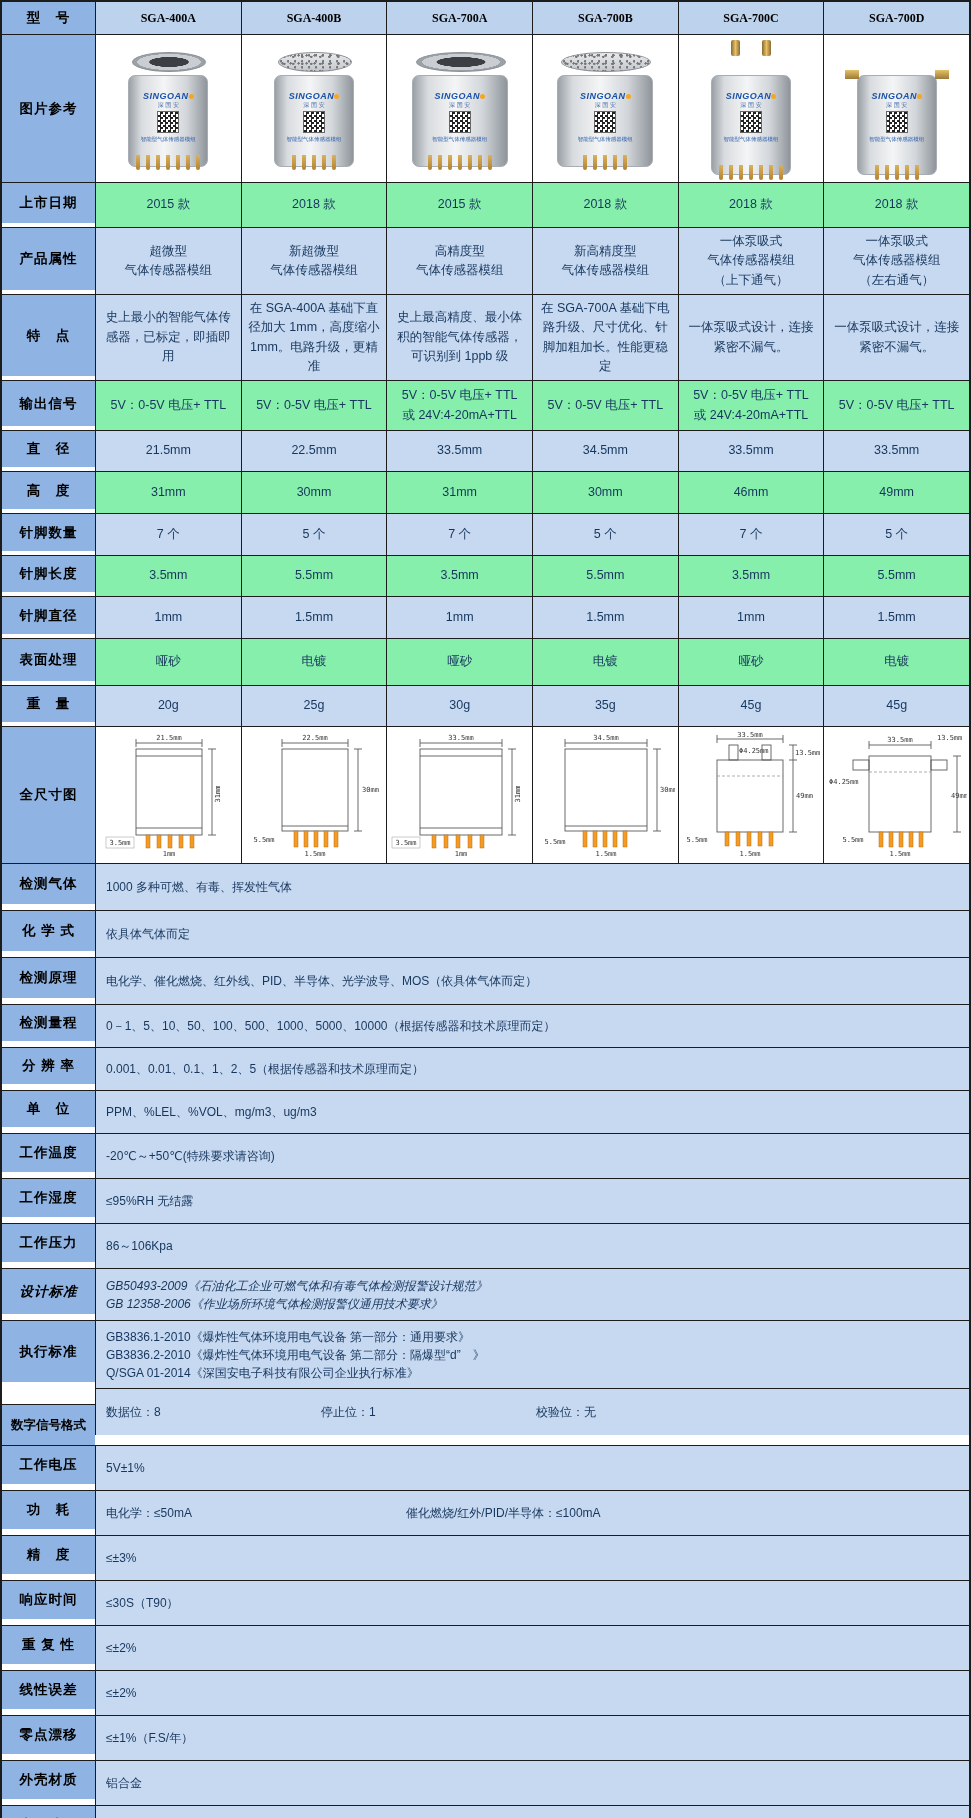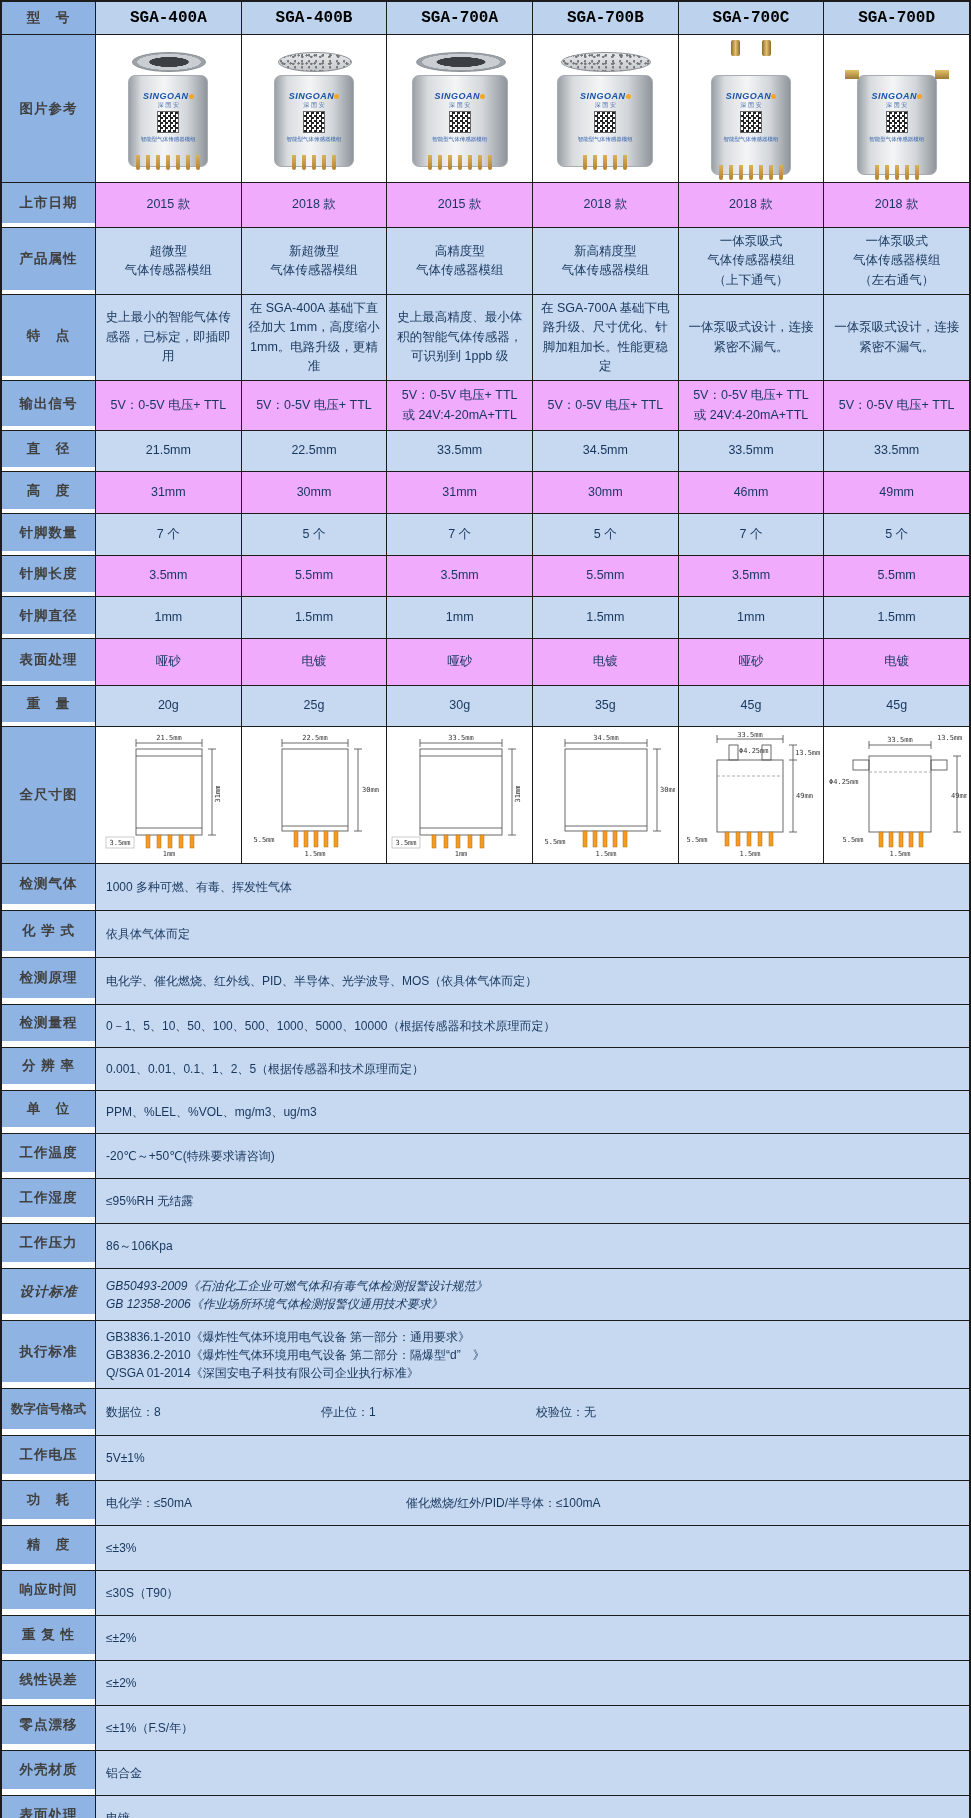--- a/index.html
+++ b/index.html
@@ -2,24 +2,24 @@
 <html><head>
 <meta charset="utf-8">
 <style>
   html,body{margin:0;padding:0;background:#fff;}
   body{font-family:"Liberation Sans","DejaVu Sans",sans-serif;color:#17365d;}
   .tbl{width:967px;border:2px solid #1c1c1c;border-top-width:1px;}
   .trow{display:grid;grid-template-columns:93px repeat(6,1fr);}
   .srow{display:grid;grid-template-columns:93px 1fr;}
   .cell{border-left:1px solid #1c1c1c;border-top:1px solid #1c1c1c;display:flex;align-items:center;justify-content:center;text-align:center;overflow:hidden;}
   .cell:first-child{border-left:none;}
-  .lbl{background:#8fb4e3;color:#404040;font-weight:bold;font-size:13.5px;letter-spacing:1px;text-align:right;}
+  .lbl{background:#8fb4e3;color:#000000;font-weight:bold;font-size:13.5px;letter-spacing:1px;text-align:right;}
   .val{background:#c6d9f1;font-size:12.5px;line-height:1.55;white-space:pre-line;padding:2px 4px;}
-  .dark .val{background:#f0abfc;}
-  .mdl{background:#bdd2ec;color:#000;font-weight:bold;font-size:16px;font-family:Liberation Mono, monospace;}
+  .dark .val{background:#86efac;}
+  .mdl{background:#bdd2ec;color:#000;font-weight:bold;font-size:12px;font-family:Liberation Serif, serif;}
   .white{background:#fff !important;}
   .sval{background:#c6d9f1;font-size:12px;justify-content:flex-start;text-align:left;padding:3px 10px;line-height:1.5;}
   .seg{display:inline-block;width:215px;}
   .seg2{display:inline-block;width:300px;}
   
   .r-header .cell{height:32px;}
   .r-image .cell{height:147px;}
   .r-launch .cell{height:40px;}
   .r-attr .cell{height:62px;}
   .r-feat .cell{height:81px;}
@@ -525,21 +525,21 @@
   </div>
   <div class="srow h-exec">
     <div class="cell lbl">执行标准</div>
     <div class="cell sval" style="flex-direction:column;align-items:flex-start;justify-content:center;">
       <div>GB3836.1-2010《爆炸性气体环境用电气设备 第一部分：通用要求》</div>
       <div>GB3836.2-2010《爆炸性气体环境用电气设备 第二部分：隔爆型“d”　》</div>
       <div>Q/SGA 01-2014《深国安电子科技有限公司企业执行标准》</div>
     </div>
   </div>
   <div class="srow h40">
-    <div class="cell lbl" style="letter-spacing:0;font-size:12.5px;">数字信号格式</div>
+    <div class="cell lbl" style="letter-spacing:0;font-size:12.5px;margin-top:16px;">数字信号格式</div>
     <div class="cell sval">
       <span class="seg">数据位：8</span>
       <span class="seg">停止位：1</span>
       <span>校验位：无</span>
     </div>
   </div>
   <div class="srow">
     <div class="cell lbl">工作电压</div>
     <div class="cell sval">5V±1%</div>
   </div>

